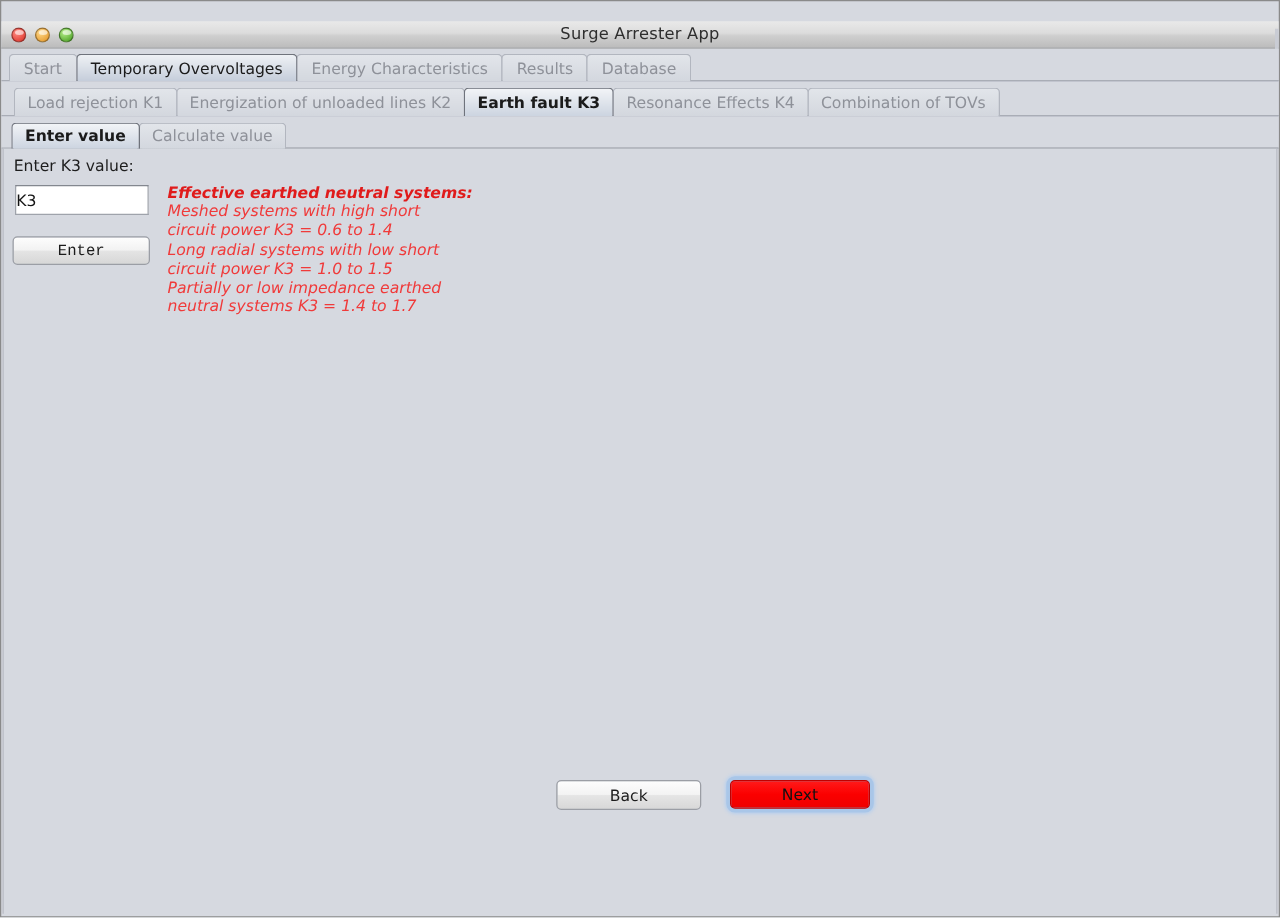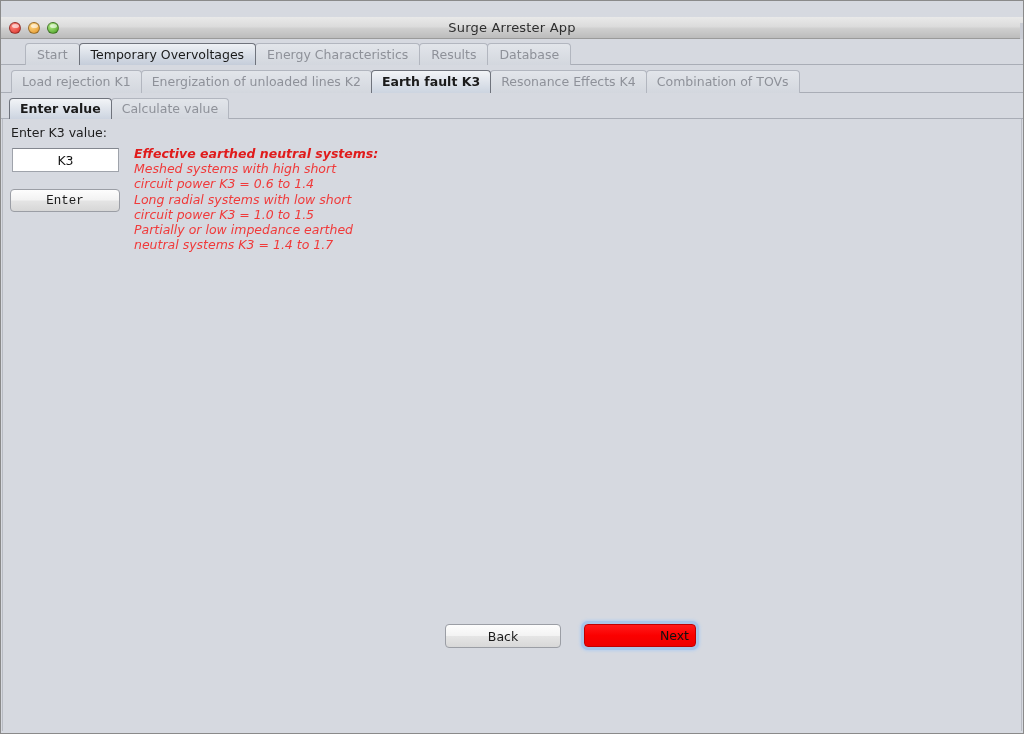--- a/index.html
+++ b/index.html
@@ -75,21 +75,21 @@
   .tabpane-main {
     position: relative;
     background: #d6d9e0;
     padding-top: 3px;
   }
   .tabrow {
     position: relative;
     display: flex;
     align-items: flex-end;
     height: 23px;
-    padding-left: 24px;
+    padding-left: 6px;
     box-sizing: border-box;
   }
   .tabrow::after {
     content: "";
     position: absolute;
     left: 0; right: 0; bottom: 0;
     height: 1px;
     background: #a9adb6;
   }
 
@@ -185,21 +185,21 @@
     left: 9px;
     top: 29px;
     width: 107px;
     height: 24px;
     background: #ffffff;
     border: 1px solid #9fa3ab;
     border-top-color: #83878f;
     box-sizing: border-box;
     font-size: 12.5px;
     color: #141414;
-    text-align: center;
+    text-align: left;
     line-height: 22px;
     font-family: "DejaVu Sans", "Liberation Sans", sans-serif;
     outline: none;
     padding: 0;
   }
 
   .enter-btn {
     position: absolute;
     left: 7px;
     top: 70px;
@@ -266,21 +266,20 @@
     width: 100%;
     height: 100%;
     box-sizing: border-box;
     border: 1px solid #c00000;
     border-radius: 4px;
     background: linear-gradient(to bottom, #ff1a1a 0%, #fb0000 50%, #ef0000 100%);
     color: #111111;
     font-size: 12.5px;
     font-family: "DejaVu Sans", "Liberation Sans", sans-serif;
     cursor: default;
-    text-align: right;
   }
 
   
   .right-gutter {
     position: absolute;
     right: 0;
     top: 22px;
     width: 3px;
     height: 90px;
     background: #c9ccd4;

